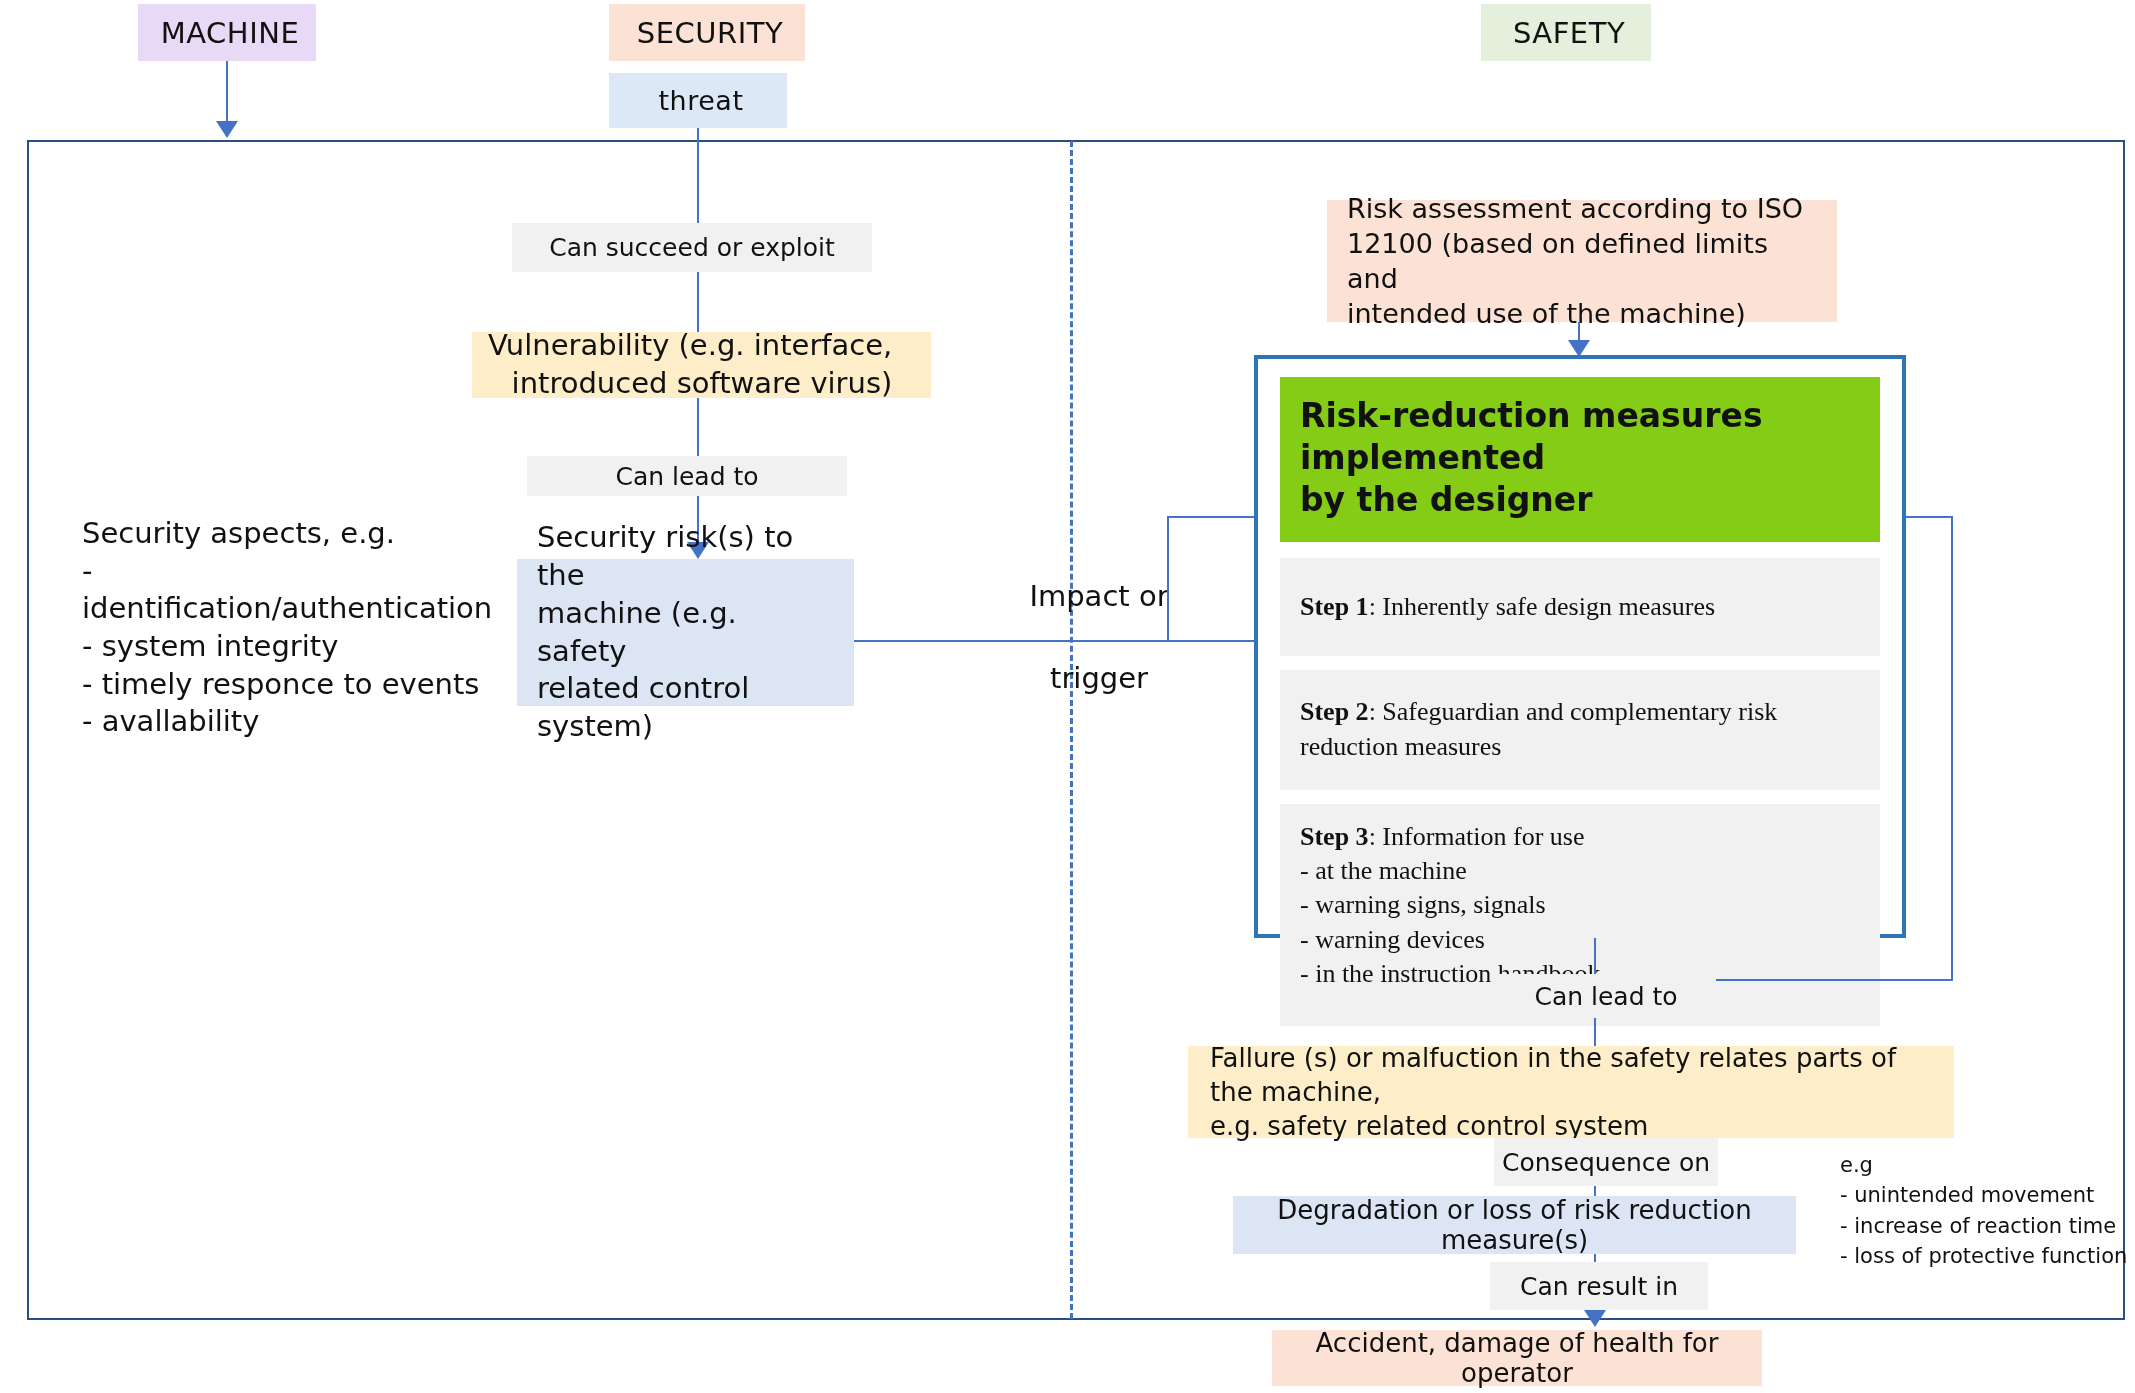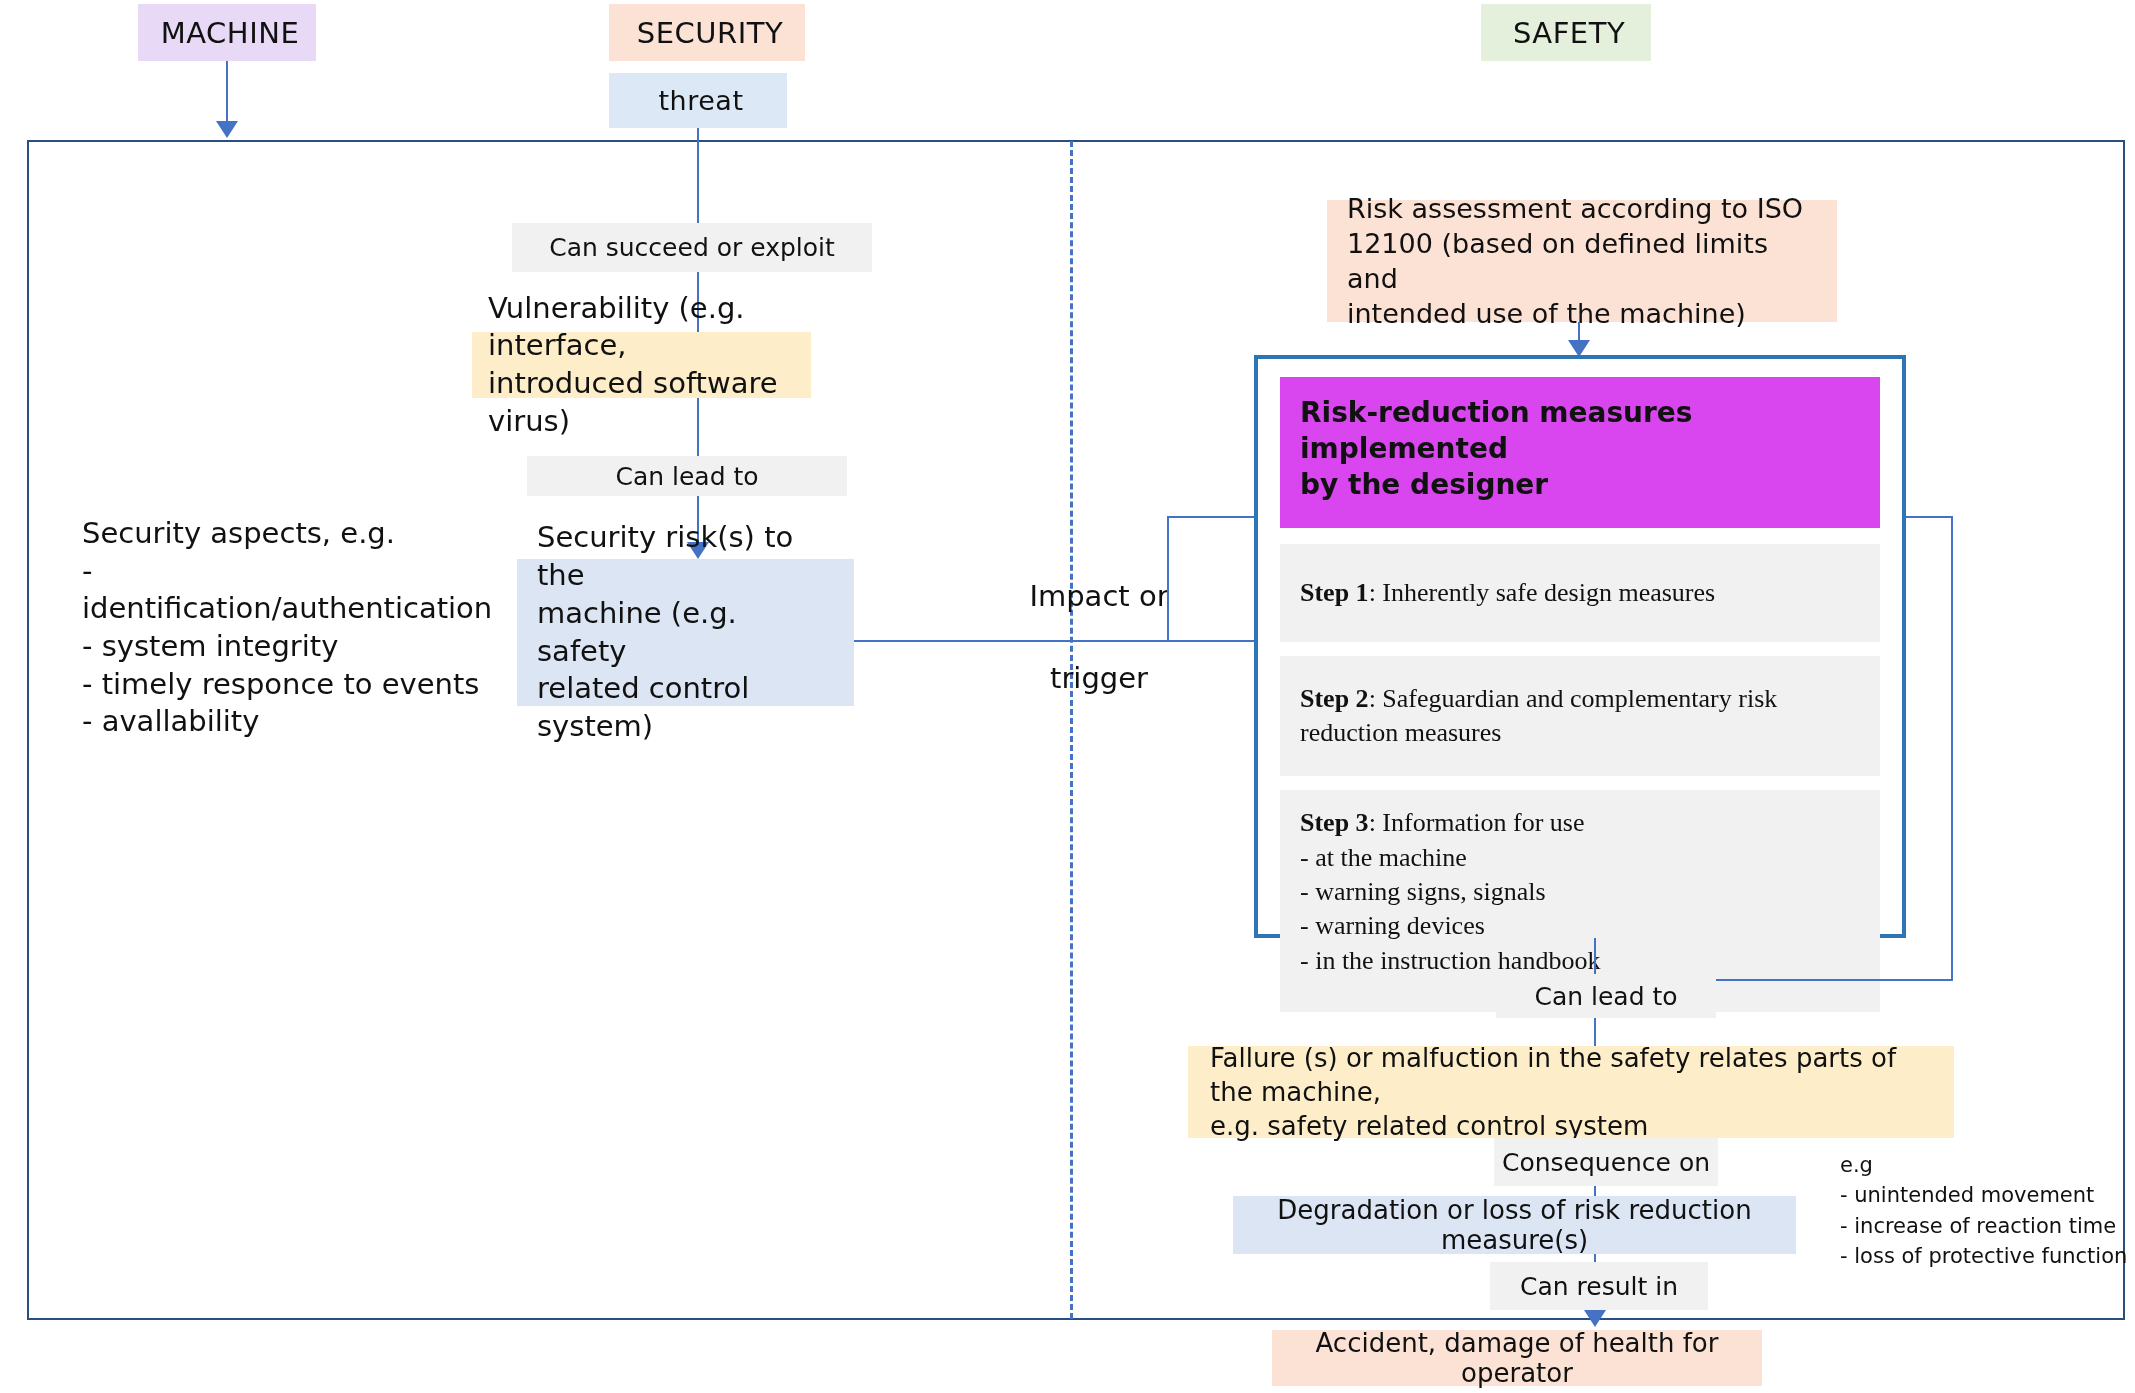--- a/index.html
+++ b/index.html
@@ -33,22 +33,22 @@
   .thinv{background:#4472c4;width:1.6px;}
   .thinh{background:#4472c4;height:1.6px;}
   .dashed{border-left:3px dashed #4472c4;width:0;}
 
   
   .arrow-down{width:0;height:0;border-left:11px solid transparent;
               border-right:11px solid transparent;border-top:17px solid #4472c4;}
 
   
   .rr-panel{border:4px solid #2e75b6;background:#ffffff;}
-  .rr-head{background:#d946ef;font-size:28px;font-weight:bold;line-height:1.28;
-           color:#111;padding:18px 18px 26px 20px;}
+  .rr-head{background:#84cc16;font-size:33px;font-weight:bold;line-height:1.28;
+           color:#111;padding:18px 18px 20px 20px;}
   .rr-step{background:#f1f1f1;font-size:26px;line-height:1.32;color:#111;
            padding:16px 18px 16px 20px;font-family:Liberation Serif, serif;}
   .rr-step b{font-weight:bold;}
 
   .side-note{font-size:21px;line-height:1.45;color:#111;}
   .nowrap{white-space:pre-line;}
 </style>
 </head>
 <body>
 
@@ -80,21 +80,21 @@
   <div class="abs thinv" style="left:697px;top:128px;height:95px;"></div>
   <div class="abs thinv" style="left:697px;top:272px;height:60px;"></div>
   <div class="abs thinv" style="left:697px;top:398px;height:58px;"></div>
   <div class="abs thinv" style="left:697px;top:496px;height:53px;"></div>
   <div class="abs arrow-down" style="left:687px;top:542px;"></div>
 
   <div class="abs lbl" style="left:512px;top:223px;width:360px;height:49px;">
     <span>Can succeed or exploit</span>
   </div>
 
-  <div class="abs box left yellow txt29 nowrap" style="left:472px;top:332px;width:339px;height:66px;padding:0 16px;">
+  <div class="abs box left yellow txt29 nowrap" style="left:472px;top:332px;width:459px;height:66px;padding:0 16px;text-align:right;">
     <span>Vulnerability (e.g. interface,
 introduced software virus)</span>
   </div>
 
   <div class="abs lbl" style="left:527px;top:456px;width:320px;height:40px;">
     <span>Can lead to</span>
   </div>
 
   <div class="abs box left blue txt29 nowrap" style="left:517px;top:559px;width:337px;height:147px;padding:0 20px;">
     <span>Security risk(s) to the

